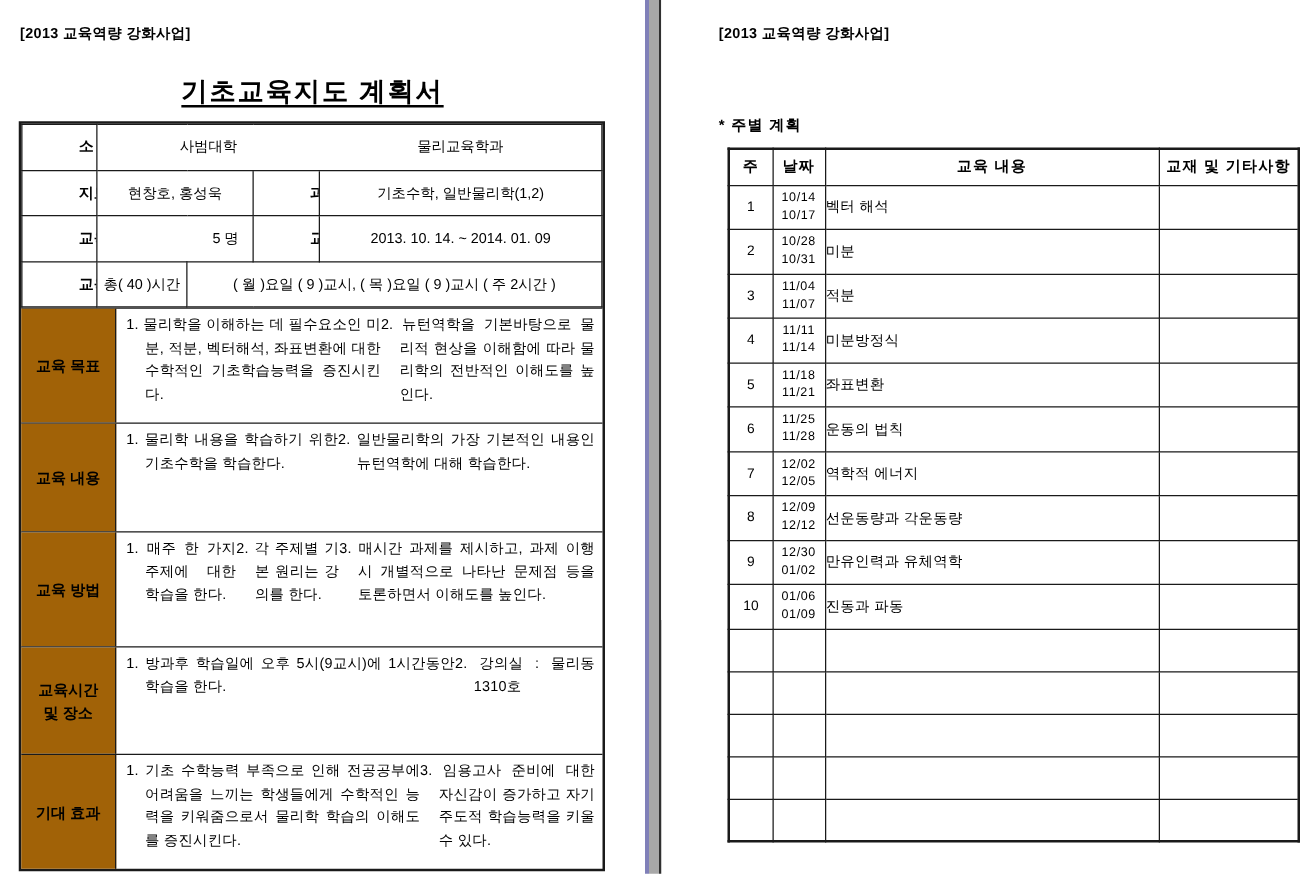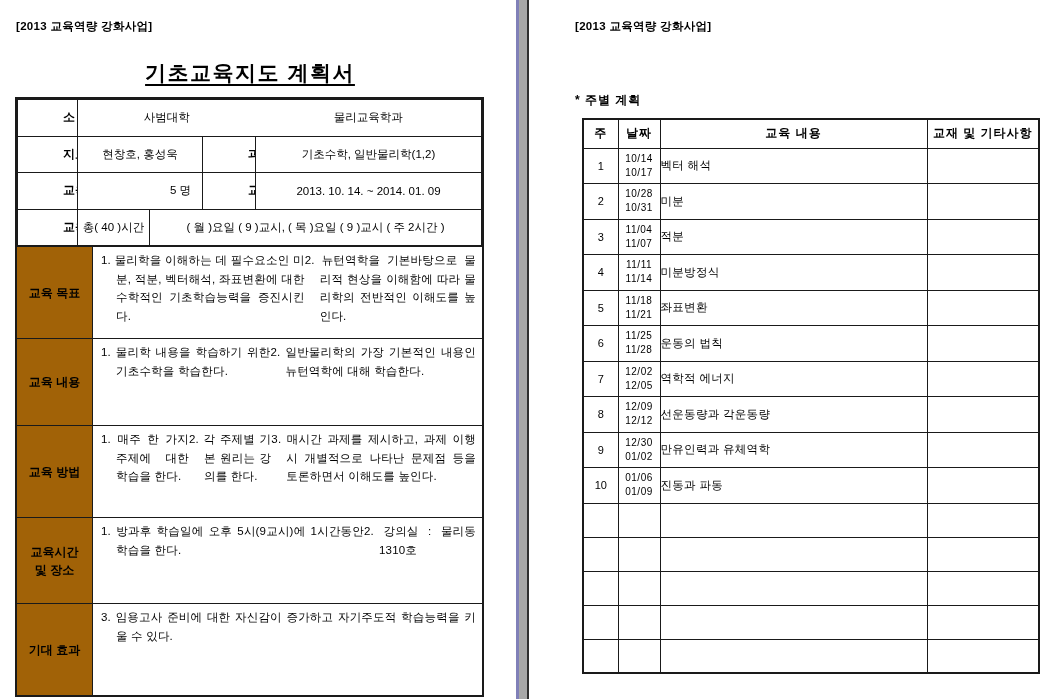--- a/index.html
+++ b/index.html
@@ -138,20 +138,21 @@
 및 장소</div>
         <div class="sec-body">
           <div class="itemline">1. 방과후 학습일에 오후 5시(9교시)에 1시간동안 학습을 한다.</div>
           <div class="itemline">2. 강의실 : 물리동 1310호</div>
         </div>
       </div>
 
       <div class="sec hgrow">
         <div class="sec-label">기대 효과</div>
         <div class="sec-body">
+          <div class="itemline">1. 기초 수학능력 부족으로 인해 전공공부에 어려움을 느끼는 학생들에게 수학적인 능력을 키워줌으로서 물리학 학습의 이해도를 증진시킨다.</div>
           <div class="itemline">3. 임용고사 준비에 대한 자신감이 증가하고 자기주도적 학습능력을 키울 수 있다.</div>
         </div>
       </div>
     </div>
   </div>
 
   <div class="gutter"></div>
 
   <div class="page page-right">
     <div class="tag">[2013 교육역량 강화사업]</div>

